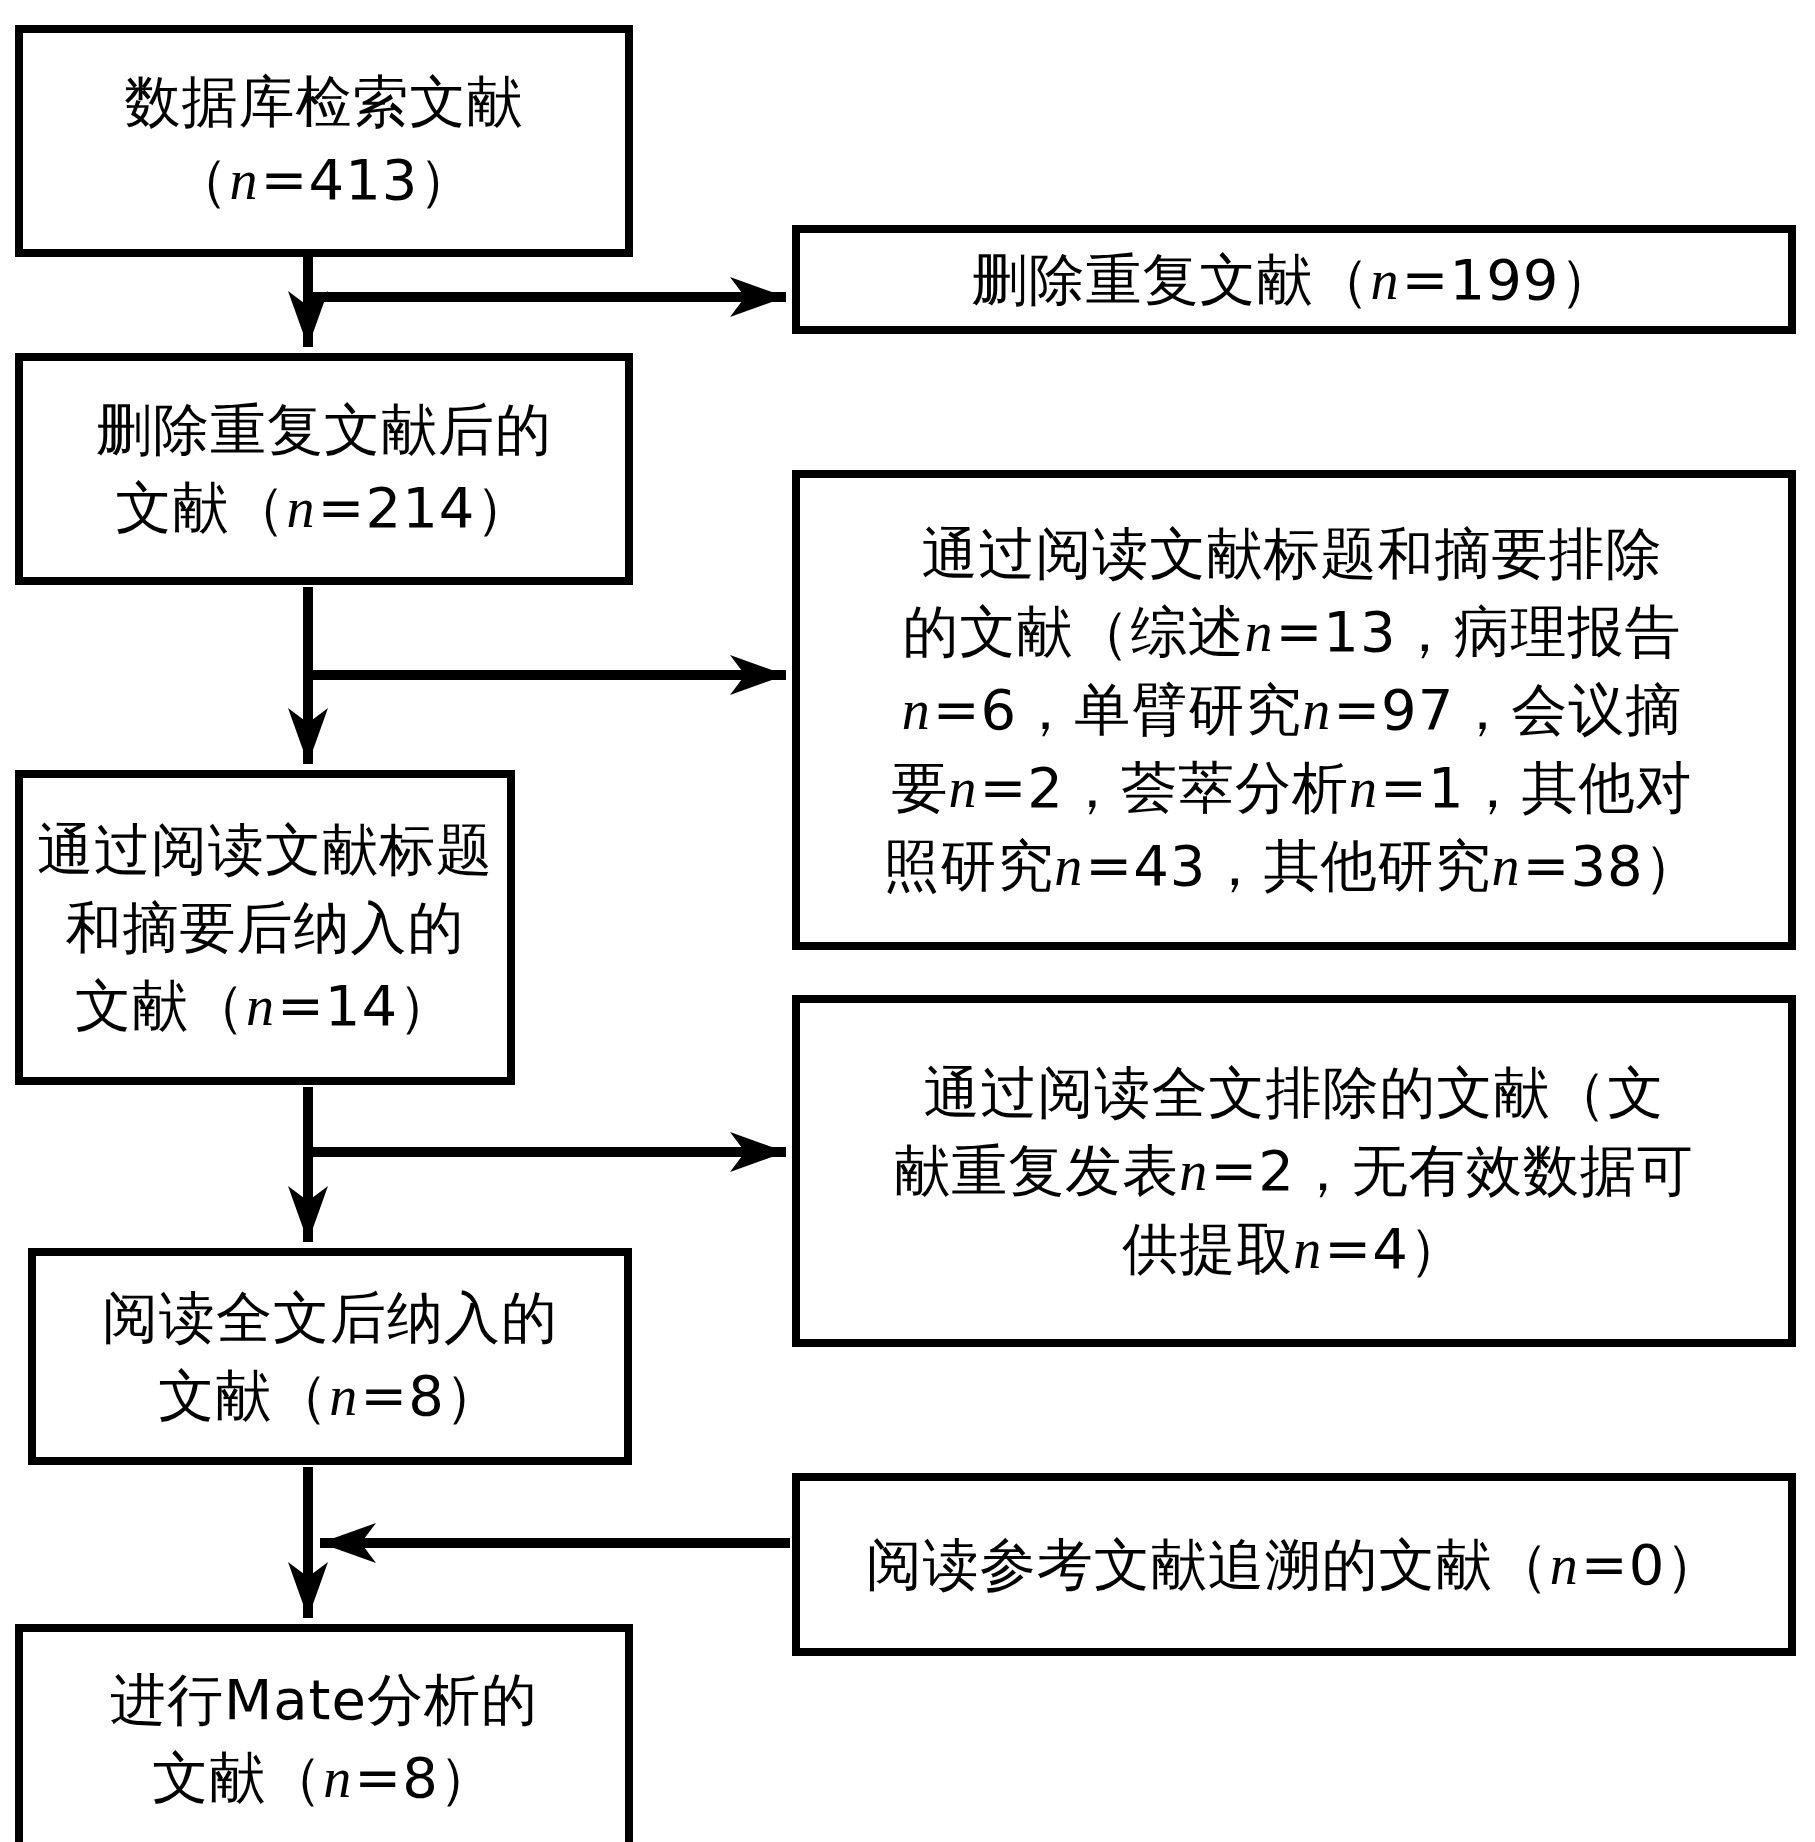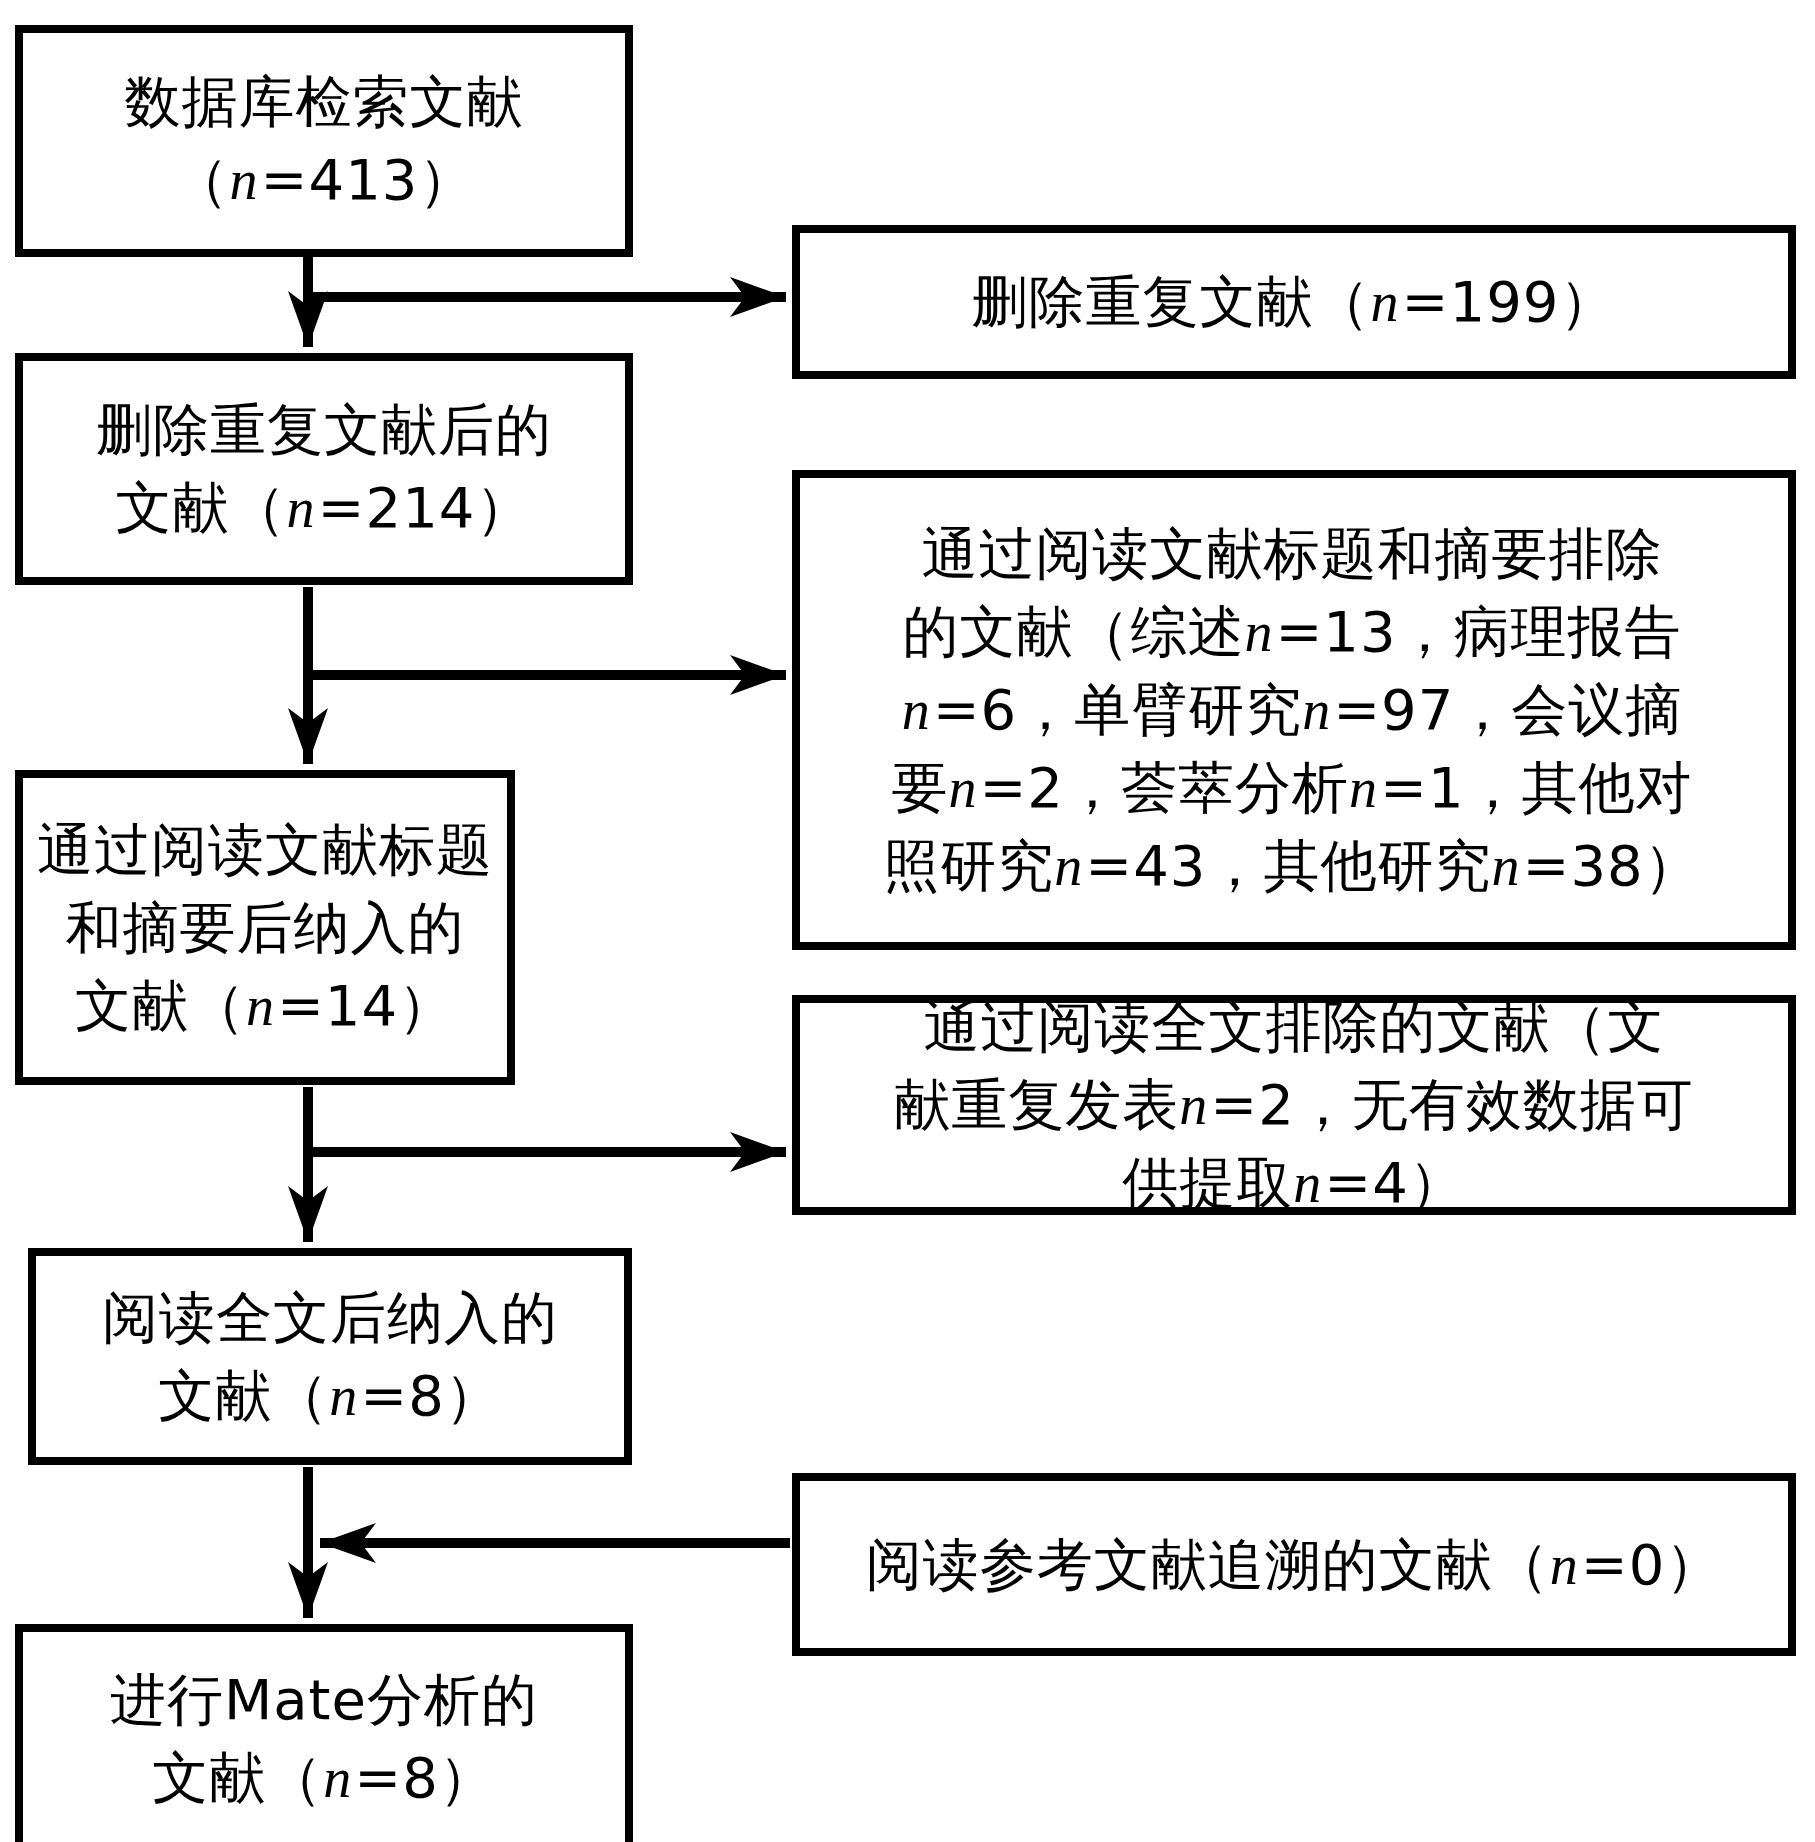--- a/index.html
+++ b/index.html
@@ -81,33 +81,33 @@
   <div class="flow-box" style="left:28px;top:1228px;width:604px;height:217px;">
     <span class="txt">阅读全文后纳入的
 文献（<i class="nvar">n</i>=8）</span>
   </div>
 
   <div class="flow-box" style="left:15px;top:1604px;width:618px;height:229px;">
     <span class="txt">进行Mate分析的
 文献（<i class="nvar">n</i>=8）</span>
   </div>
 
-  <div class="flow-box" style="left:792px;top:205px;width:1004px;height:154px;">
+  <div class="flow-box" style="left:792px;top:205px;width:1004px;height:109px;">
     <span class="txt">删除重复文献（<i class="nvar">n</i>=199）</span>
   </div>
 
   <div class="flow-box" style="left:792px;top:450px;width:1004px;height:480px;padding-left:8px;">
     <span class="txt">通过阅读文献标题和摘要排除
 的文献（综述<i class="nvar">n</i>=13，病理报告
 <i class="nvar">n</i>=6，单臂研究<i class="nvar">n</i>=97，会议摘
 要<i class="nvar">n</i>=2，荟萃分析<i class="nvar">n</i>=1，其他对
 照研究<i class="nvar">n</i>=43，其他研究<i class="nvar">n</i>=38）</span>
   </div>
 
-  <div class="flow-box" style="left:792px;top:975px;width:1004px;height:220px;">
+  <div class="flow-box" style="left:792px;top:975px;width:1004px;height:352px;">
     <span class="txt">通过阅读全文排除的文献（文
 献重复发表<i class="nvar">n</i>=2，无有效数据可
 供提取<i class="nvar">n</i>=4）</span>
   </div>
 
   <div class="flow-box" style="left:792px;top:1453px;width:1004px;height:183px;">
     <span class="txt">阅读参考文献追溯的文献（<i class="nvar">n</i>=0）</span>
   </div>
 
 </div>

